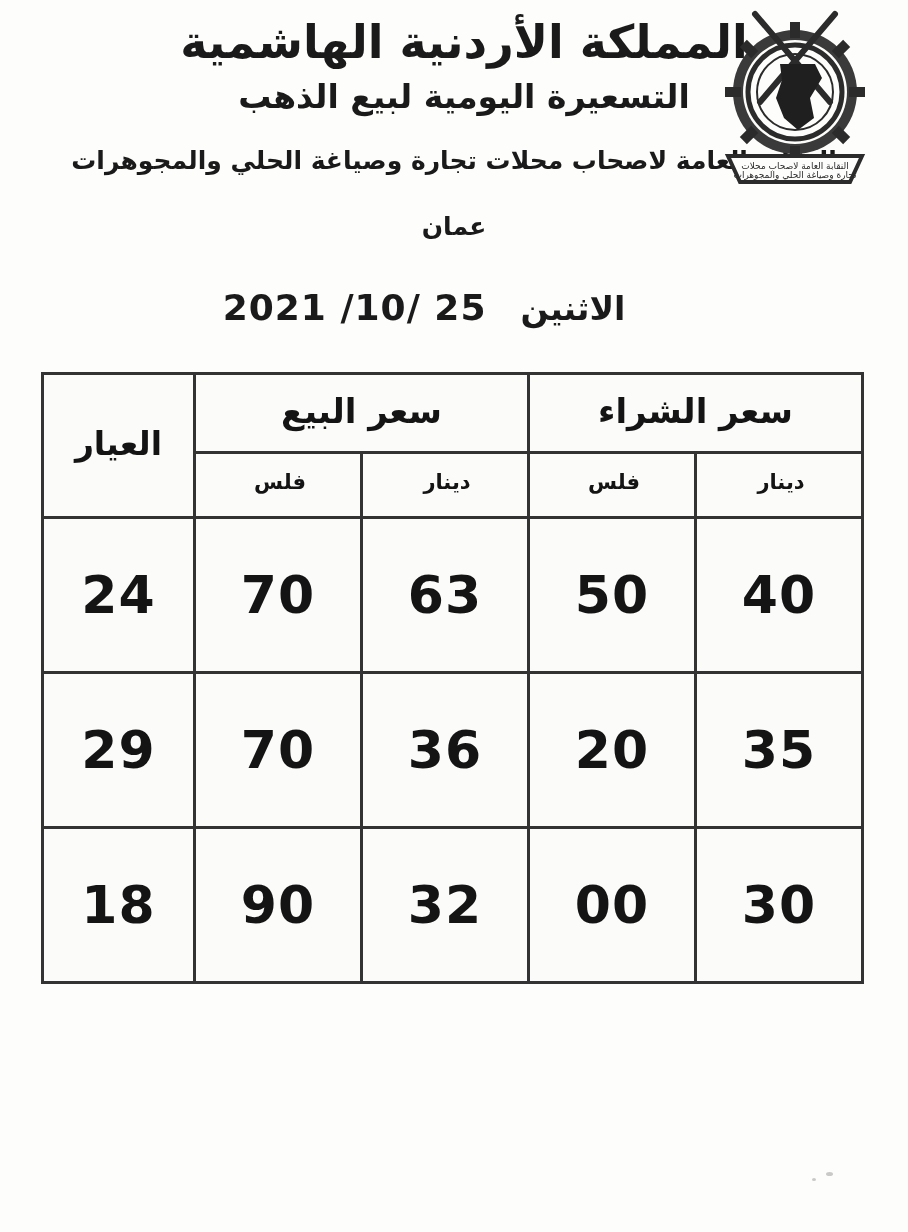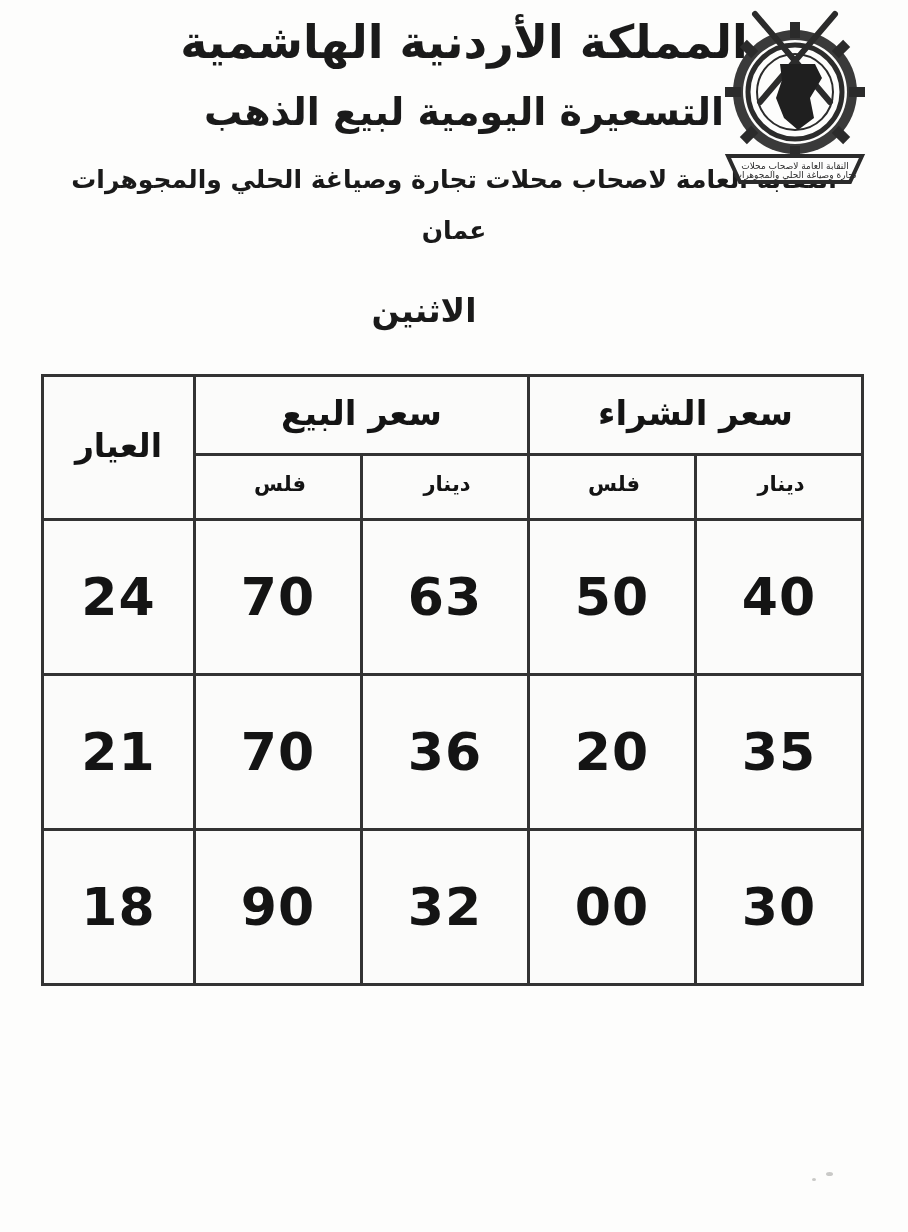--- a/index.html
+++ b/index.html
@@ -41,39 +41,39 @@
     font-size: 46px;
     font-weight: bold;
     letter-spacing: 0px;
     line-height: 1.25;
     margin: 6px auto 4px auto;
     width: 640px;
     padding-left: 20px;
   }
 
   .title-sub {
-    font-size: 38px;
+    font-size: 33px;
     font-weight: bold;
     line-height: 1.3;
-    margin: 16px auto 0 auto;
+    margin: 4px auto 0 auto;
     width: 640px;
     padding-left: 20px;
   }
 
   .org-line {
     font-size: 25px;
     font-weight: bold;
     margin-top: 28px;
     letter-spacing: -0.3px;
   }
 
   .city-line {
     font-size: 25px;
     font-weight: bold;
-    margin-top: 22px;
+    margin-top: 37px;
   }
 
   .date-row {
     margin-top: 46px;
     display: flex;
     justify-content: center;
     align-items: baseline;
     gap: 34px;
     font-size: 34px;
     font-weight: bold;
@@ -178,20 +178,21 @@
       </svg>
     </div>
 
     <div class="title-main">المملكة الأردنية الهاشمية</div>
     <div class="title-sub">التسعيرة اليومية لبيع الذهب</div>
     <div class="org-line">النقابة العامة لاصحاب محلات تجارة وصياغة الحلي والمجوهرات</div>
     <div class="city-line">عمان</div>
 
     <div class="date-row">
       <span class="weekday">الاثنين</span>
+      <span class="date-value">25 /10/ 2021</span>
     </div>
   </div>
 
   <div class="table-wrap">
     <table class="price-table">
       <colgroup>
         <col class="col-q">
           <col class="col-q">
           <col class="col-q">
           <col class="col-q">
@@ -216,21 +217,21 @@
           <td class="num">50</td>
           <td class="num">63</td>
           <td class="num">70</td>
           <td class="num">24</td>
         </tr>
         <tr>
           <td class="num">35</td>
           <td class="num">20</td>
           <td class="num">36</td>
           <td class="num">70</td>
-          <td class="num">21</td>
+          <td class="num">29</td>
         </tr>
         <tr>
           <td class="num">30</td>
           <td class="num">00</td>
           <td class="num">32</td>
           <td class="num">90</td>
           <td class="num">18</td>
         </tr>
       </tbody>
     </table>

